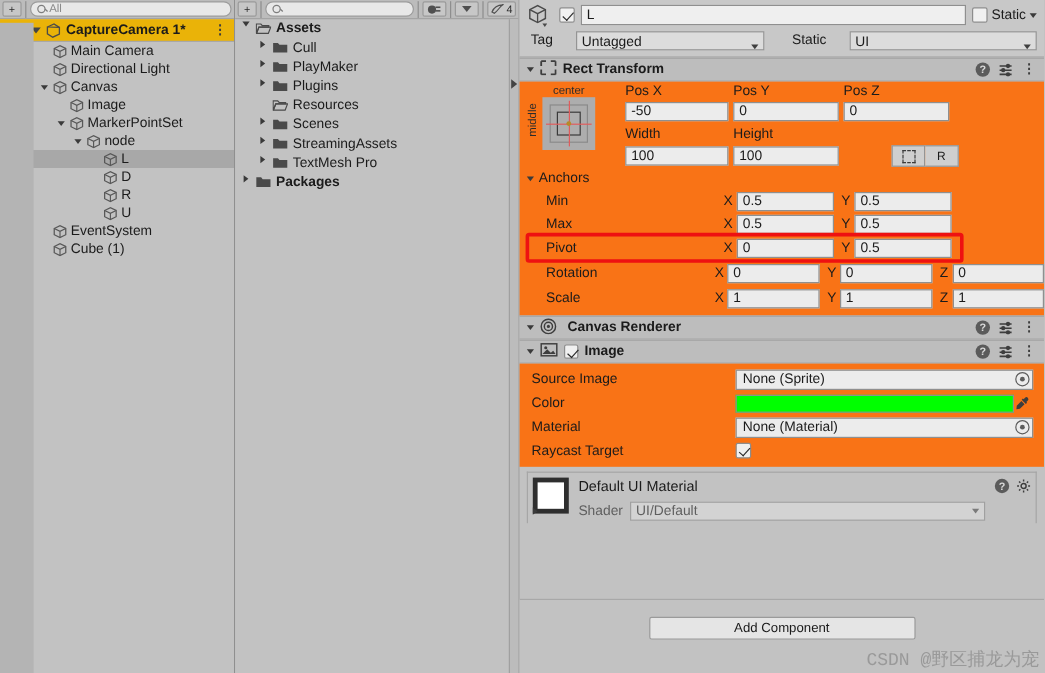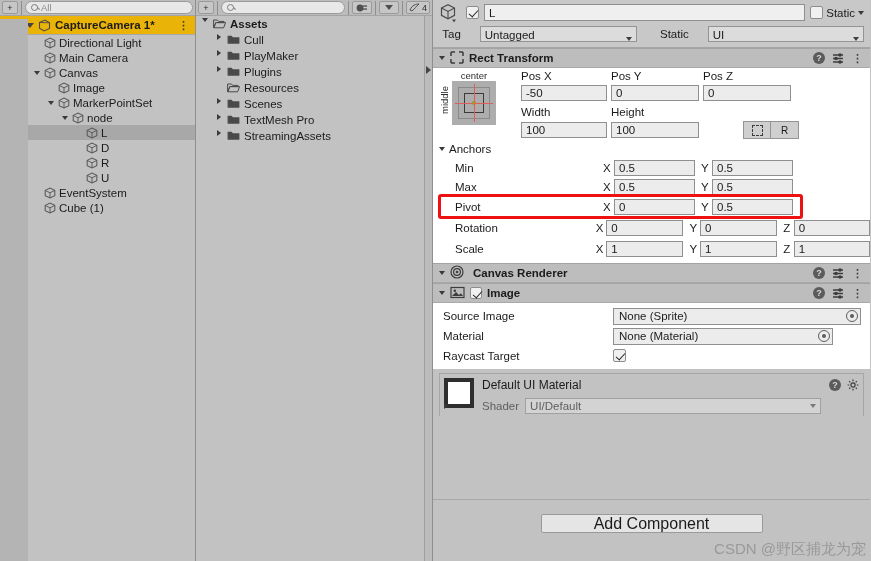--- a/index.html
+++ b/index.html
@@ -109,21 +109,21 @@
     margin-left: auto; border-left: 3.5px solid transparent; border-right: 3.5px solid transparent;
     border-top: 4px solid #3f3f3f;
   }
 
   
   .comp-head {
     height: 20px; background: #bdbdbd; border-top: 1px solid #a3a3a3; border-bottom: 1px solid #a9a9a9;
     display: flex; align-items: center; gap: 5px; padding: 0 7px 0 6px;
     font-weight: bold; font-size: 11.5px;
   }
-  .comp-body { background: #ffffff; padding: 2px 0 4px 0; }
+  .comp-body { background: #f97316; padding: 2px 0 4px 0; }
   .hicons { margin-left: auto; display: flex; align-items: center; gap: 7px; }
   .ico-help {
     width: 12px; height: 12px; border-radius: 50%; background: #5b5b5b; color: #d8d8d8;
     font-size: 9px; font-weight: bold; display: flex; align-items: center; justify-content: center;
     font-family: "Liberation Sans", sans-serif;
   }
   .ico-preset { width: 13px; height: 12px; }
   .ico-kebab { font-size: 11px; color: #3d3d3d; line-height: 9px; }
   .ico-gear { width: 12px; height: 12px; }
 
@@ -180,26 +180,26 @@
   .mat-title { font-size: 12px; font-weight: normal; }
   .shader-dd {
     flex: 1; height: 16px; background: #d3d3d3; border: 1px solid #a0a0a0;
     display: flex; align-items: center; padding: 0 4px; color: #5f5f5f; font-size: 11.5px;
   }
 
   .addcomp-wrap { position: absolute; left: 0; right: 0; bottom: 0; height: 62px; background: #c2c2c2; border-top: 1px solid #a8a8a8; }
   .addcomp {
     position: absolute; left: 50%; transform: translateX(-50%); top: 14px;
     width: 222px; height: 19px; background: #e5e5e5; border: 1px solid #9a9a9a; border-radius: 2px;
-    display: flex; align-items: center; justify-content: center; font-size: 16px;
+    display: flex; align-items: center; justify-content: center; font-size: 11px;
   }
   .watermark {
     position: absolute; right: 4px; bottom: 2px;
     font-size: 15px; color: rgba(120,120,120,.55);
-    font-family: Liberation Sans, sans-serif; white-space: nowrap; margin-top: 15px;
+    font-family: Liberation Mono, monospace; white-space: nowrap; margin-top: 15px;
   }
 </style>
 </head>
 <body>
 
 <div id="root">
 
   <div class="panel" id="hierarchy">
     <div class="toolbar">
       <div class="tb-btn">+</div>
@@ -225,31 +225,31 @@
     <div class="hier-gutter"></div>
     <div class="hier-list" id="hier-list">
         <div class="hrow">
           <span style="width: 9px; display: inline-flex; justify-content: center; flex: 0 0 auto; margin-left: 28px;"></span>
           <span class="cube">
             <svg width="12" height="12" viewBox="0 0 12 12">
               <path d="M1.2 3.4 L6 1 L10.8 3.4 L10.8 8.6 L6 11 L1.2 8.6 Z" fill="none" stroke="#585858" stroke-width="1.05"></path>
               <path d="M1.2 3.4 L6 5.8 L10.8 3.4 M6 5.8 L6 11" fill="none" stroke="#585858" stroke-width="0.95"></path>
             </svg>
           </span>
+          <span>Main Camera</span>
+        </div>
+        <div class="hrow">
+          <span style="width: 9px; display: inline-flex; justify-content: center; flex: 0 0 auto; margin-left: 28px;"></span>
+          <span class="cube">
+            <svg width="12" height="12" viewBox="0 0 12 12">
+              <path d="M1.2 3.4 L6 1 L10.8 3.4 L10.8 8.6 L6 11 L1.2 8.6 Z" fill="none" stroke="#585858" stroke-width="1.05"></path>
+              <path d="M1.2 3.4 L6 5.8 L10.8 3.4 M6 5.8 L6 11" fill="none" stroke="#585858" stroke-width="0.95"></path>
+            </svg>
+          </span>
           <span>Directional Light</span>
-        </div>
-        <div class="hrow">
-          <span style="width: 9px; display: inline-flex; justify-content: center; flex: 0 0 auto; margin-left: 28px;"></span>
-          <span class="cube">
-            <svg width="12" height="12" viewBox="0 0 12 12">
-              <path d="M1.2 3.4 L6 1 L10.8 3.4 L10.8 8.6 L6 11 L1.2 8.6 Z" fill="none" stroke="#585858" stroke-width="1.05"></path>
-              <path d="M1.2 3.4 L6 5.8 L10.8 3.4 M6 5.8 L6 11" fill="none" stroke="#585858" stroke-width="0.95"></path>
-            </svg>
-          </span>
-          <span>Main Camera</span>
         </div>
         <div class="hrow">
           <span style="width: 9px; display: inline-flex; justify-content: center; flex: 0 0 auto; margin-left: 28px;">
             <span class="tri tri-down-sm"></span>
           </span>
           <span class="cube">
             <svg width="12" height="12" viewBox="0 0 12 12">
               <path d="M1.2 3.4 L6 1 L10.8 3.4 L10.8 8.6 L6 11 L1.2 8.6 Z" fill="none" stroke="#585858" stroke-width="1.05"></path>
               <path d="M1.2 3.4 L6 5.8 L10.8 3.4 M6 5.8 L6 11" fill="none" stroke="#585858" stroke-width="0.95"></path>
             </svg>
@@ -437,30 +437,39 @@
             </svg></span>
           <span>Scenes</span>
         </div>
         <div class="prow">
           <span style="width: 9px; display: inline-flex; justify-content: center; flex: 0 0 auto; margin-left: 14px;">
             <span class="tri tri-right-sm"></span>
           </span>
           <span class="folder"><svg width="13" height="11" viewBox="0 0 13 11">
               <path d="M0.6 9.8 V1.8 H4.6 L5.9 3.3 H12.4 V9.8 Z" fill="#4a4a4a"></path>
             </svg></span>
-          <span>TextMesh Pro</span>
+          <span>StreamingAssets</span>
         </div>
         <div class="prow">
           <span style="width: 9px; display: inline-flex; justify-content: center; flex: 0 0 auto; margin-left: 14px;">
             <span class="tri tri-right-sm"></span>
           </span>
           <span class="folder"><svg width="13" height="11" viewBox="0 0 13 11">
               <path d="M0.6 9.8 V1.8 H4.6 L5.9 3.3 H12.4 V9.8 Z" fill="#4a4a4a"></path>
             </svg></span>
-          <span>StreamingAssets</span>
+          <span>TextMesh Pro</span>
+        </div>
+        <div class="prow">
+          <span style="width: 9px; display: inline-flex; justify-content: center; flex: 0 0 auto; margin-left: 0px;">
+            <span class="tri tri-right-sm"></span>
+          </span>
+          <span class="folder"><svg width="13" height="11" viewBox="0 0 13 11">
+              <path d="M0.6 9.8 V1.8 H4.6 L5.9 3.3 H12.4 V9.8 Z" fill="#4a4a4a"></path>
+            </svg></span>
+          <span style="font-weight: bold;">Packages</span>
         </div>
       </div>
     <div class="proj-right-strip"></div>
     <span class="tri tri-right proj-arrow"></span>
   </div>
 
   <div class="panel" id="inspector">
 
     <div class="insp-head">
       <div class="insp-row1">
@@ -661,22 +670,31 @@
 
     <div class="comp-body" style="padding:3px 0 4px 0">
       <div class="frow" style="height:20px">
         <span class="lbl" style="width:170px">Source Image</span>
         <span class="objfield" style="width:248px">
           <span>None (Sprite)</span>
           <span class="orb"></span>
         </span>
       </div>
       <div class="frow" style="height:20px">
+        <span class="lbl" style="width:170px">Color</span>
+        <span class="colorfield" id="color-swatch" style="width: 232px; background: rgb(0, 255, 0);"></span>
+        <span class="eyedrop">
+          <svg width="12" height="12" viewBox="0 0 12 12">
+              <path d="M10.5 1.5 a1.6 1.6 0 0 0-2.3 0 L7 2.7 l-0.6-0.6 l-1 1 l3.5 3.5 l1-1 l-0.6-0.6 l1.2-1.2 a1.6 1.6 0 0 0 0-2.3 Z M5.2 4.2 L1.3 8.1 L1 11 L3.9 10.7 L7.8 6.8 Z" fill="#3d3d3d"></path>
+            </svg>
+        </span>
+      </div>
+      <div class="frow" style="height:20px">
         <span class="lbl" style="width:170px">Material</span>
-        <span class="objfield" style="width:220px">
+        <span class="objfield" style="width:248px">
           <span>None (Material)</span>
           <span class="orb"></span>
         </span>
       </div>
       <div class="frow" style="height:19px">
         <span class="lbl" style="width:170px">Raycast Target</span>
         <span class="chk on"></span>
       </div>
     </div>
 

